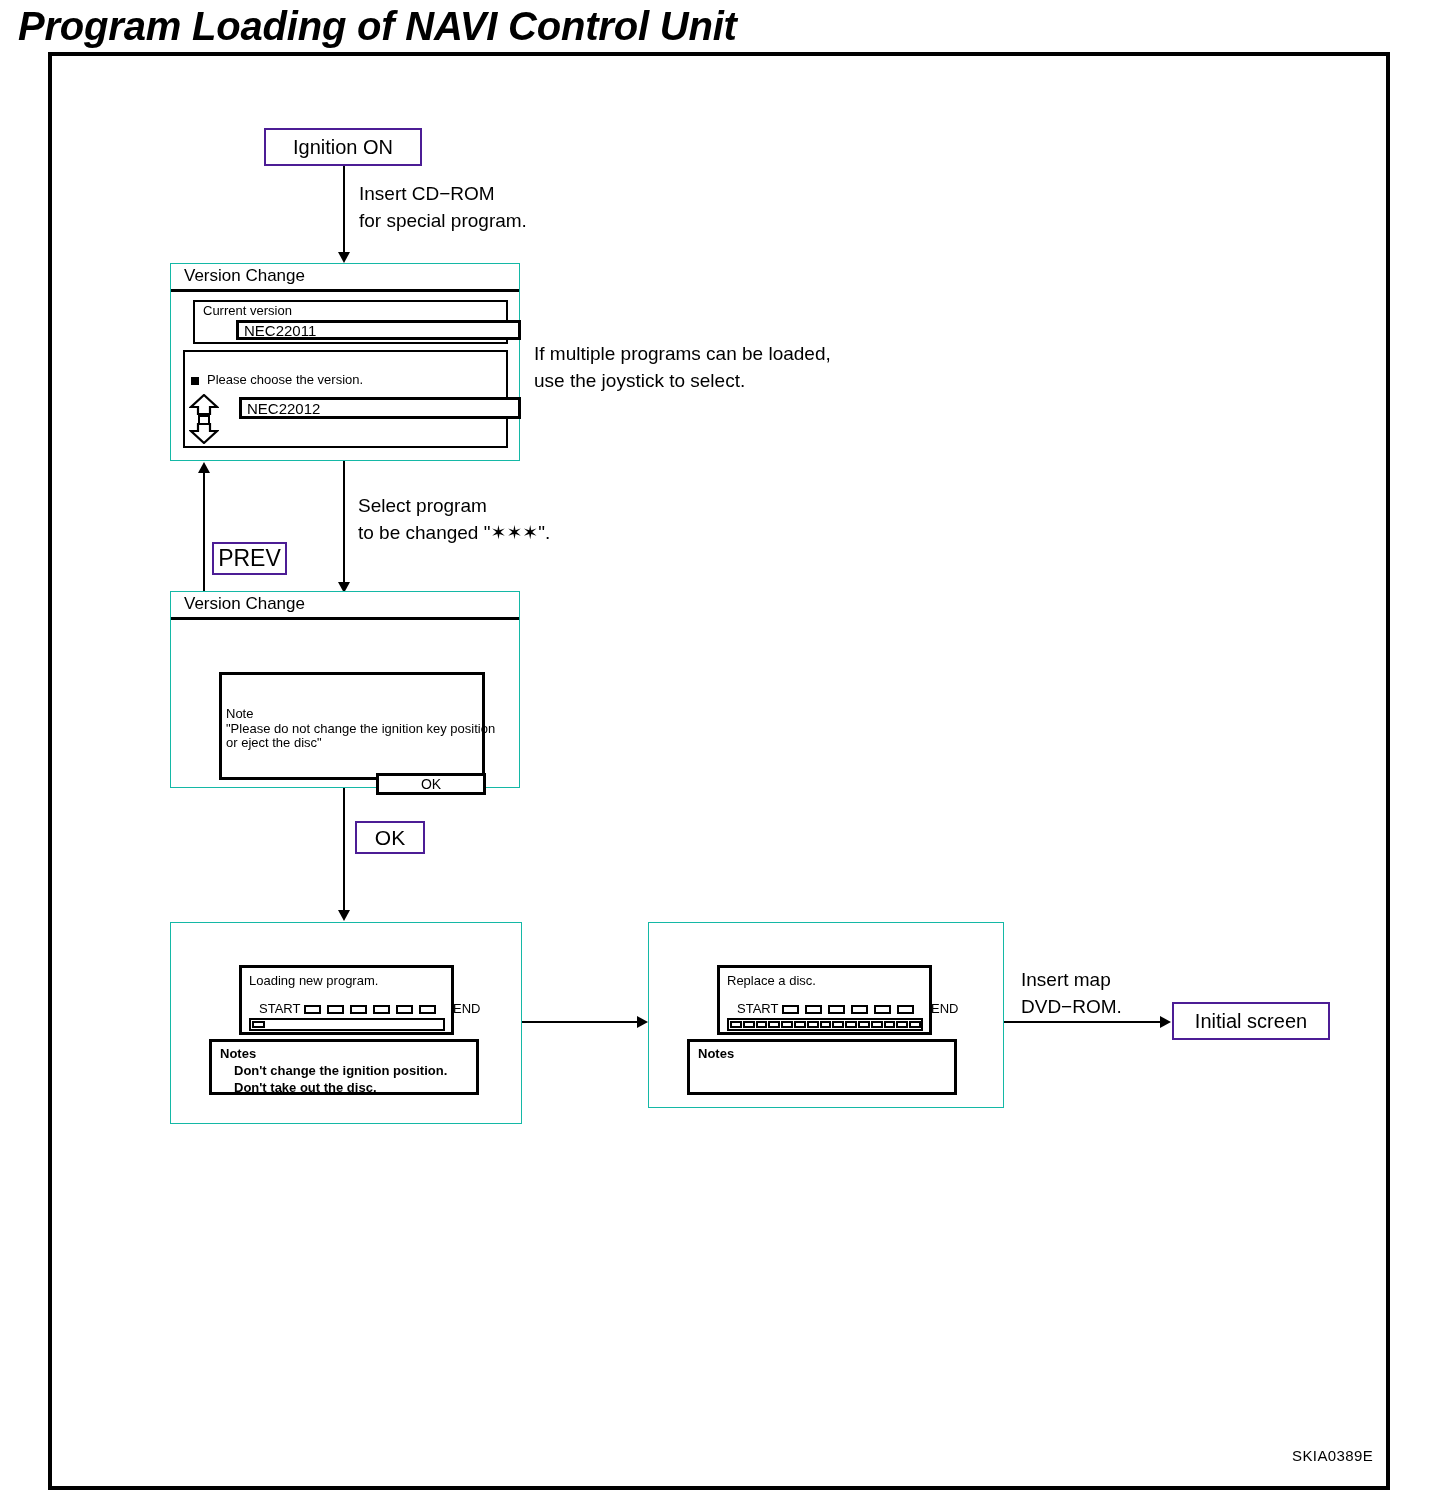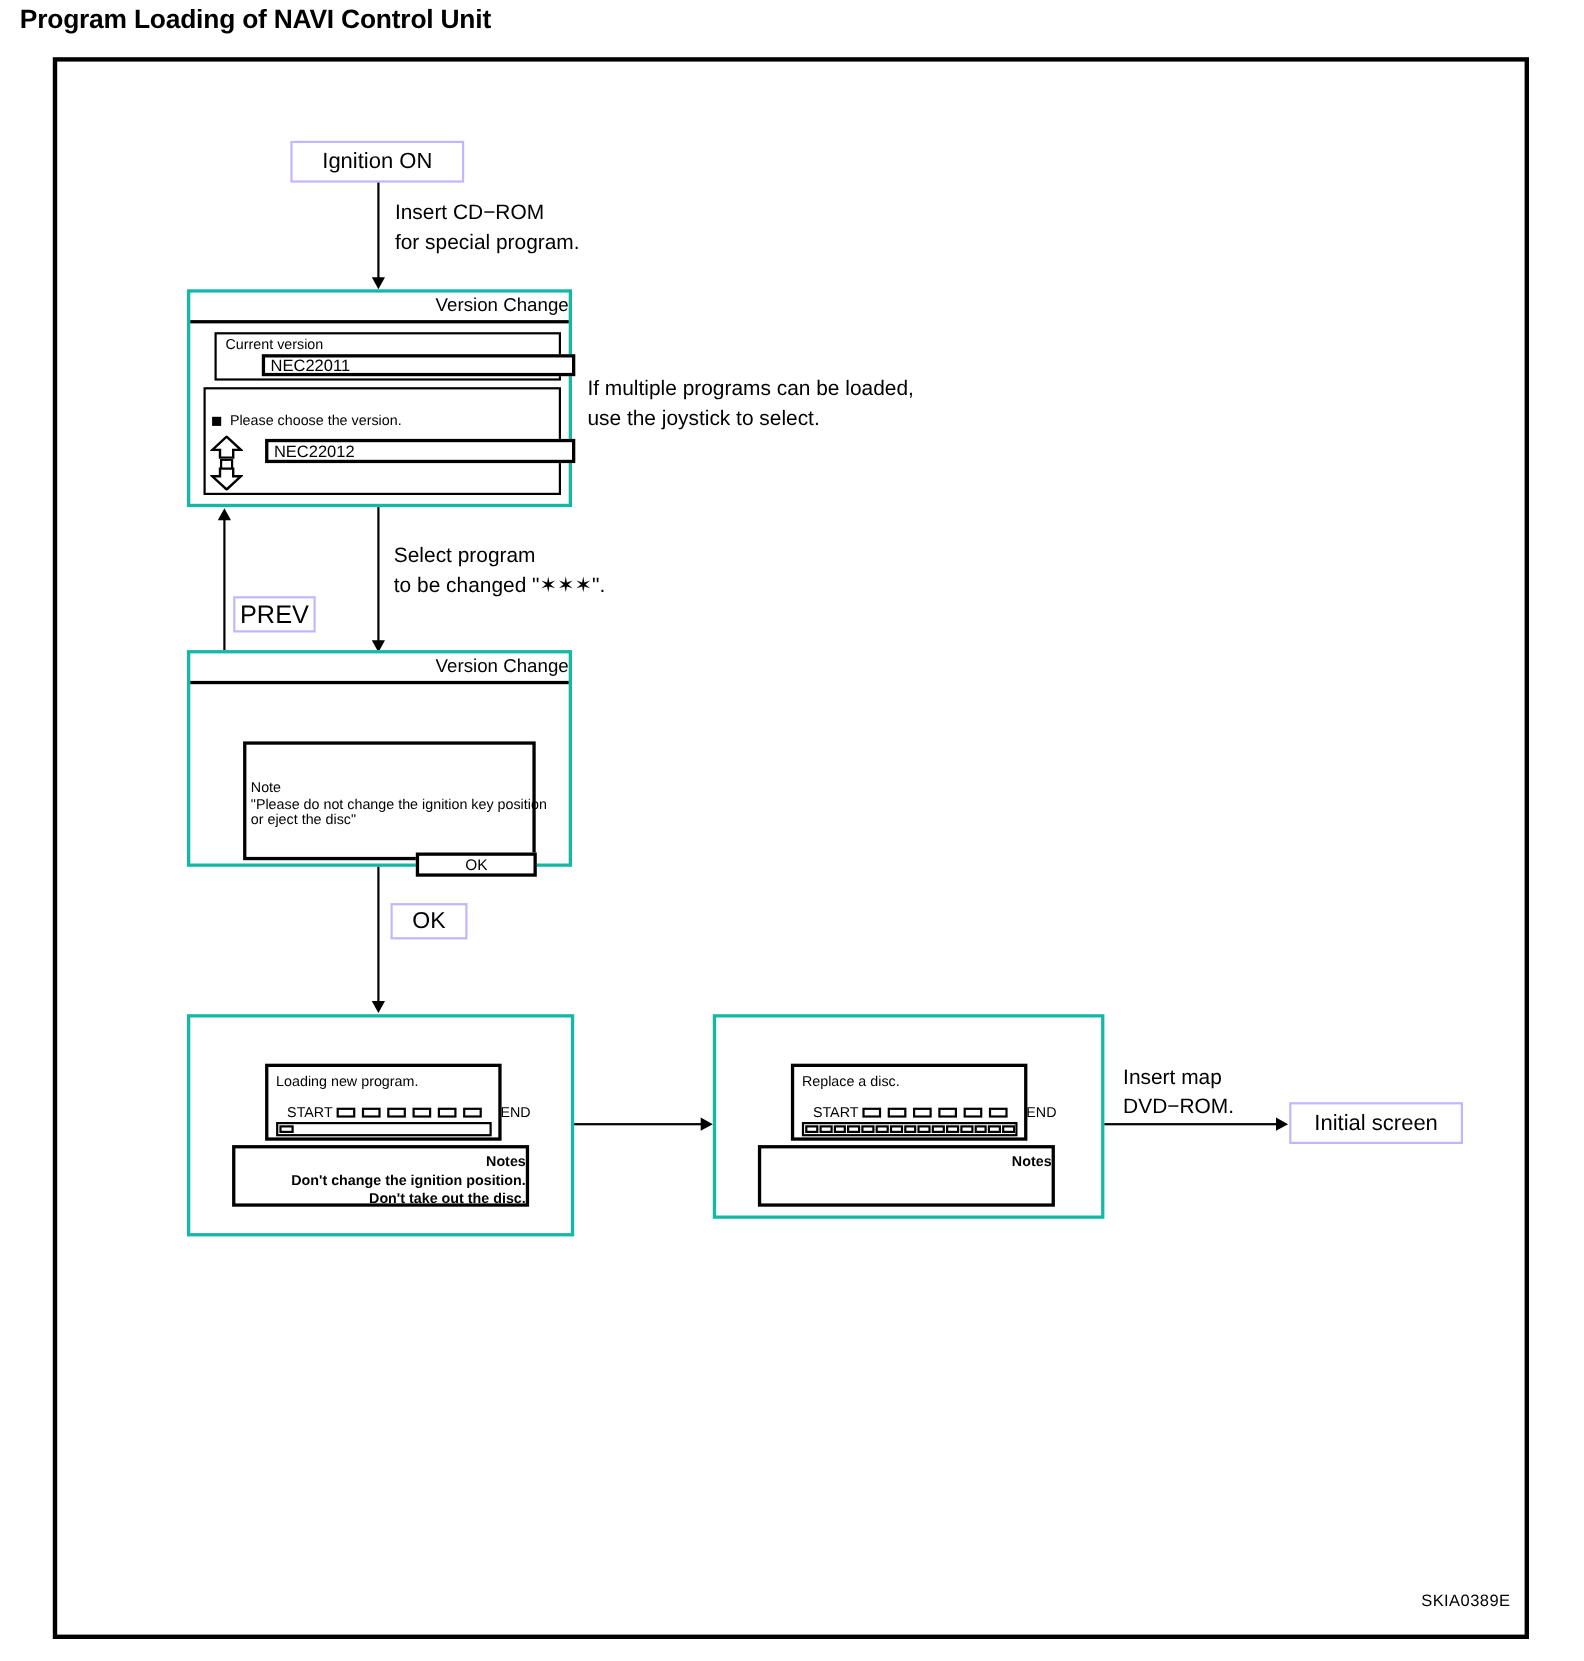--- a/index.html
+++ b/index.html
@@ -18,39 +18,40 @@
     height: 1510px;
     overflow: hidden;
     background: #ffffff;
   }
   .abs { position: absolute; }
 
   
   #page-title {
     left: 18px;
     top: 4px;
-    font-size: 24px;
+    font-size: 40px;
     font-weight: bold;
     letter-spacing: -0.2px;
     white-space: nowrap;
+    font-style: italic;
   }
 
   
   #outer-frame {
     left: 48px;
     top: 52px;
     width: 1342px;
     height: 1438px;
     border: 4px solid #000;
     box-sizing: border-box;
   }
 
   
   .plainbox {
-    border: 2px solid #c4b5fd;
+    border: 2px solid #4c1d95;
     box-sizing: border-box;
     background: #fff;
     display: flex;
     align-items: center;
     justify-content: center;
     font-size: 20px;
     white-space: nowrap;
   }
 
   
@@ -77,24 +78,23 @@
   }
   .arrow-right {
     width: 0; height: 0;
     border-top: 6px solid transparent;
     border-bottom: 6px solid transparent;
     border-left: 11px solid #000;
   }
 
   
   .screen {
-    border: 3px solid #14b8a6;
-    box-sizing: border-box;
-    background: #fff;
-    text-align: right;
+    border: 1px solid #14b8a6;
+    box-sizing: border-box;
+    background: #fff;
   }
   .screen-title {
     border-bottom: 3px solid #000;
     font-size: 17px;
     padding: 2px 0 3px 13px;
     white-space: nowrap;
   }
   .screen-body { position: relative; }
 
   .inner-box {

